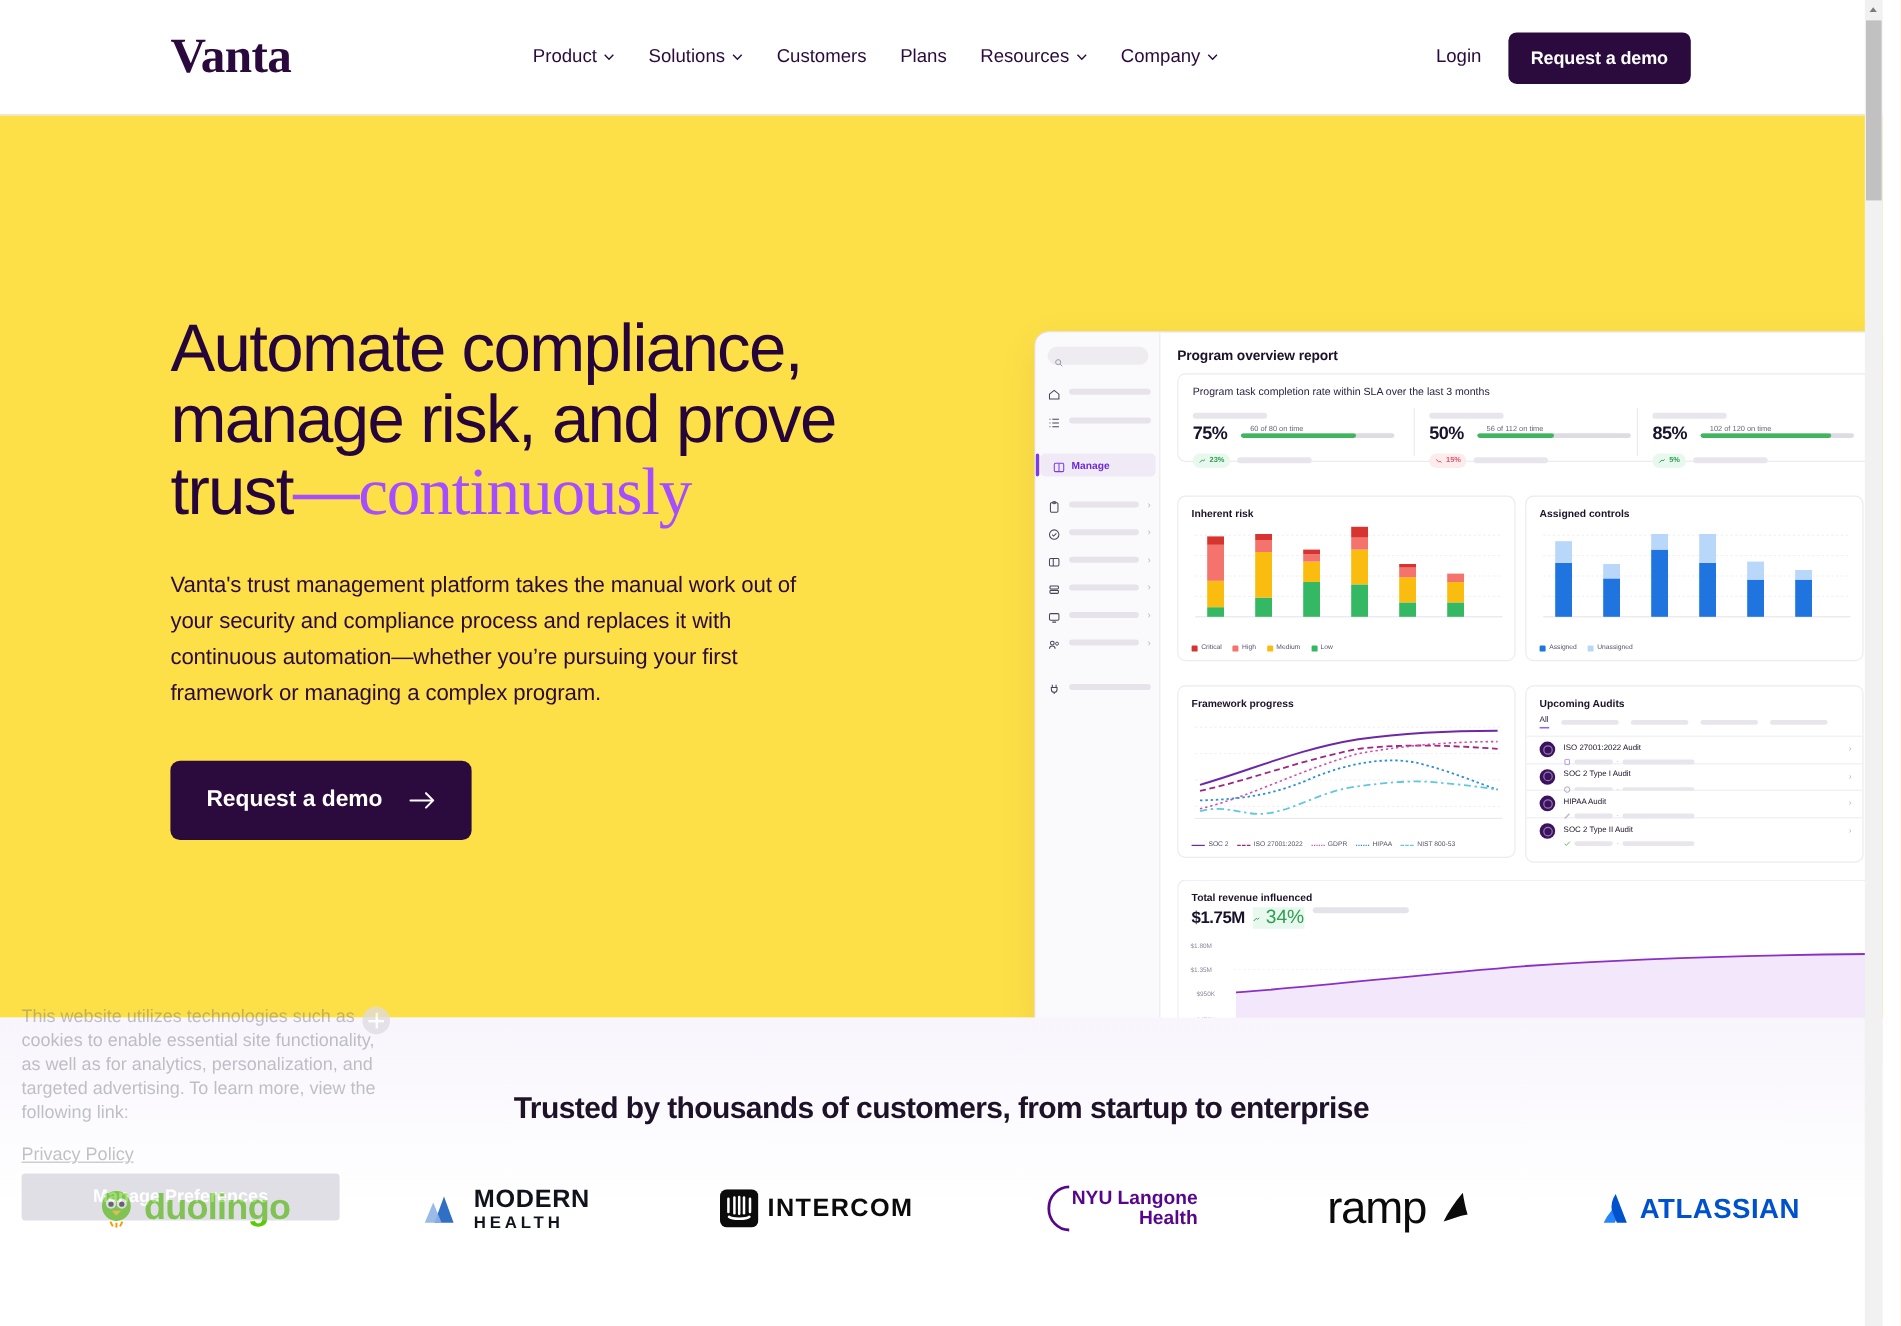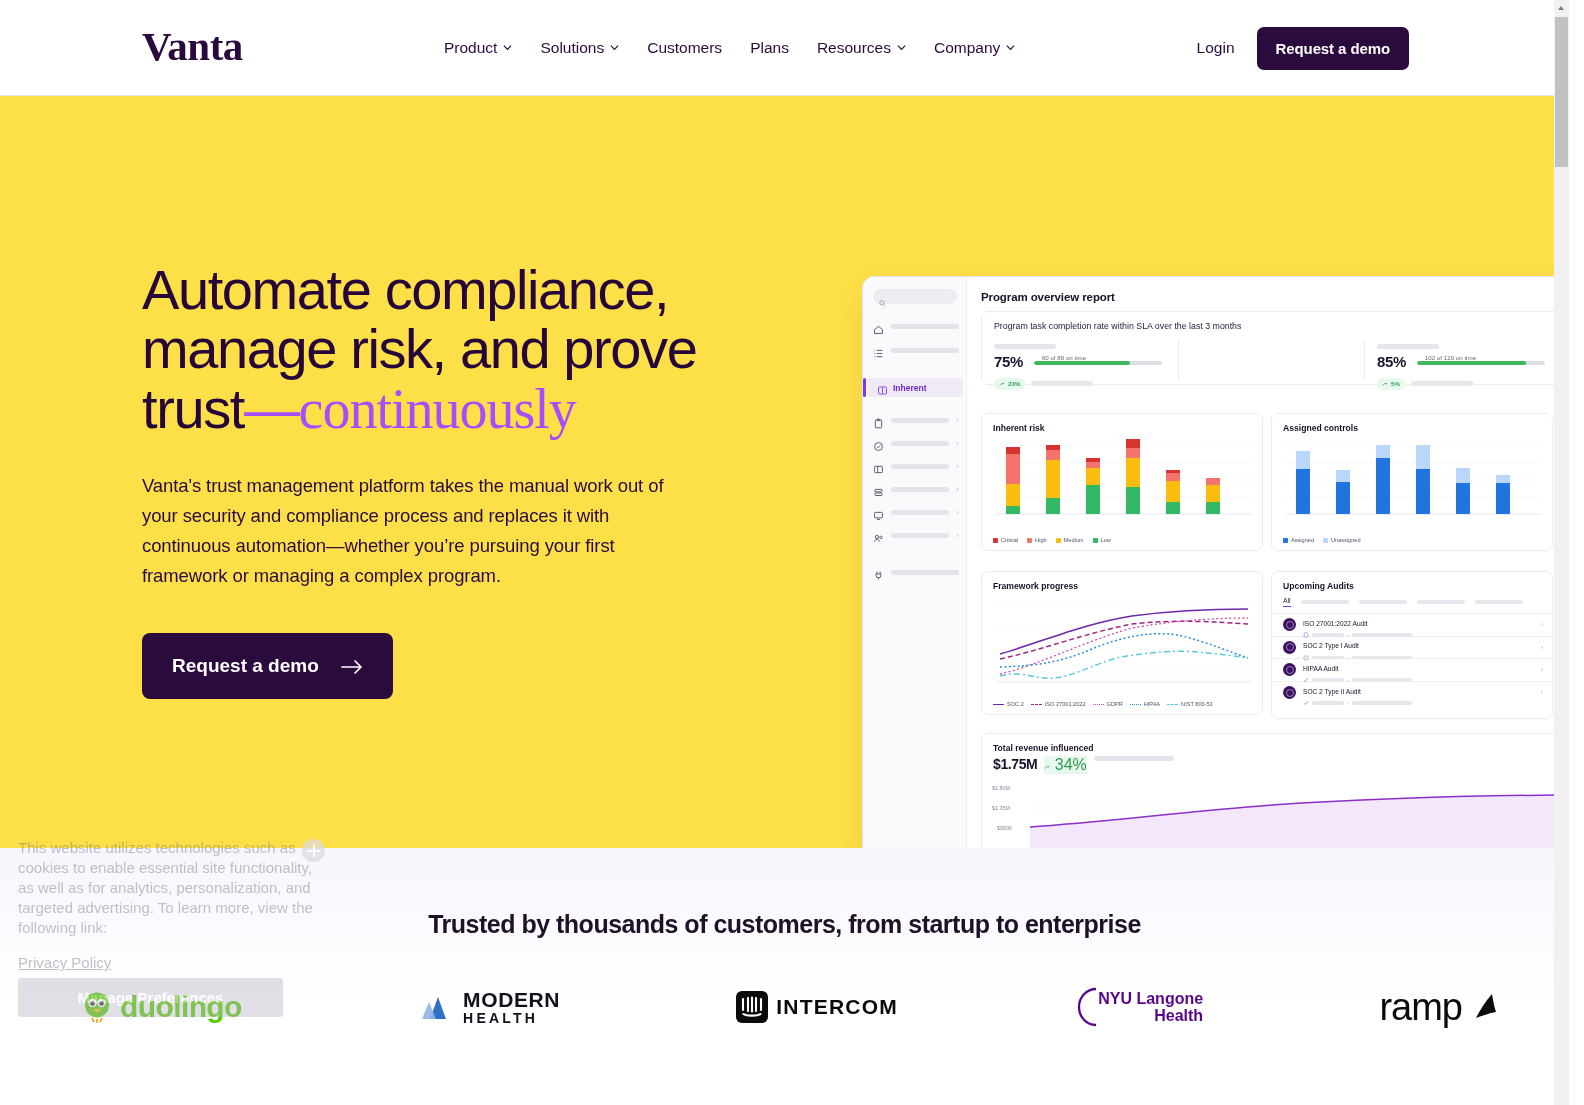--- a/index.html
+++ b/index.html
@@ -272,21 +272,21 @@
               </svg></span>
           <span class="bar"></span>
         </div>
 
         <div class="side-active">
           <span class="bl"></span>
           <span class="ic"><svg width="11" height="11" viewBox="0 0 14 14">
                 <rect x="2" y="2.5" width="10" height="9" rx="1.3" fill="none" stroke="#7c3aed" stroke-width="1.1"></rect>
                 <path d="M7 3v8" stroke="#7c3aed" stroke-width="1.1"></path>
               </svg></span>
-          <span class="lbl">Inherent</span>
+          <span class="lbl">Manage</span>
         </div>
 
         <div class="side-row" style="top:138px">
           <span class="ic"><svg width="11" height="11" viewBox="0 0 14 14">
                 <rect x="3" y="2.5" width="8" height="10" rx="1.2" fill="none" stroke="#4a4458" stroke-width="1.1"></rect>
                 <rect x="5.2" y="1.2" width="3.6" height="2.2" rx=".8" fill="none" stroke="#4a4458" stroke-width="1"></rect>
               </svg></span>
           <span class="bar"></span>
             <span class="chev">›</span>
         </div>
@@ -357,20 +357,36 @@
           <span class="delta up">
             <svg width="6" height="6" viewBox="0 0 8 8">
                 <path d="M1 6l3-3 1.2 1.2L7 2.4" fill="none" stroke="#2e9e51" stroke-width="1.1"></path>
               </svg>
             <span>23%</span>
           </span><span class="skel-b"></span>
         </div>
 
         <div class="vdiv" style="left:196px"></div>
 
+        <div class="metric" style="left:209px">
+          <div class="skel-top"></div>
+          <div class="row">
+            <span class="pct">50%</span>
+            <span class="ontime">56 of 112 on time</span>
+          </div>
+          <div class="prog">
+              <i style="width:50%"></i>
+            </div>
+          <span class="delta down">
+            <svg width="6" height="6" viewBox="0 0 8 8">
+                <path d="M1 2.4l3 3 1.2-1.2L7 6" fill="none" stroke="#e0556a" stroke-width="1.1"></path>
+              </svg>
+            <span>15%</span>
+          </span><span class="skel-b"></span>
+        </div>
 
         <div class="vdiv" style="left:382px"></div>
 
         <div class="metric" style="left:395px">
           <div class="skel-top"></div>
           <div class="row">
             <span class="pct">85%</span>
             <span class="ontime">102 of 120 on time</span>
           </div>
           <div class="prog">
@@ -677,20 +693,27 @@
         </span>
       </div>
 
       <div class="logo-cell">
         <span style="font-size:38px;font-weight:400;color:#0b0b0b;letter-spacing:-1px;line-height:1">ramp</span>
         <svg width="28" height="30" viewBox="0 0 28 30" style="margin-left:10px">
           <path d="M20 2 C13 10, 8 18, 4 26 C10 24, 17 21, 24 20 C22 14, 21 8, 20 2 Z" fill="#0b0b0b"></path>
         </svg>
       </div>
 
+      <div class="logo-cell">
+        <svg width="24" height="26" viewBox="0 0 24 26">
+          <path d="M9.2 14.5 C6.5 17.6 4 21.5 2.4 25 h9.3 l1.5-3.6 z" fill="#2684ff"></path>
+          <path d="M12.4 1 C9.4 5.3 8.3 10.3 9.2 14.8 l4.2 10.2 h8.3 z" fill="#0052cc"></path>
+        </svg>
+        <span style="margin-left:8px;font-size:23px;font-weight:700;letter-spacing:.4px;color:#0052cc">ATLASSIAN</span>
+      </div>
 
     </div>
   </section>
 
   <div class="cookie">
     <p>This website utilizes technologies such as cookies to enable essential site functionality, as well as for analytics, personalization, and targeted advertising. To learn more, view the following link:</p>
     <a class="pp" href="#">Privacy Policy</a>
     <button class="mp">Manage Preferences</button>
   </div>
   <div class="cookie-close"></div>

